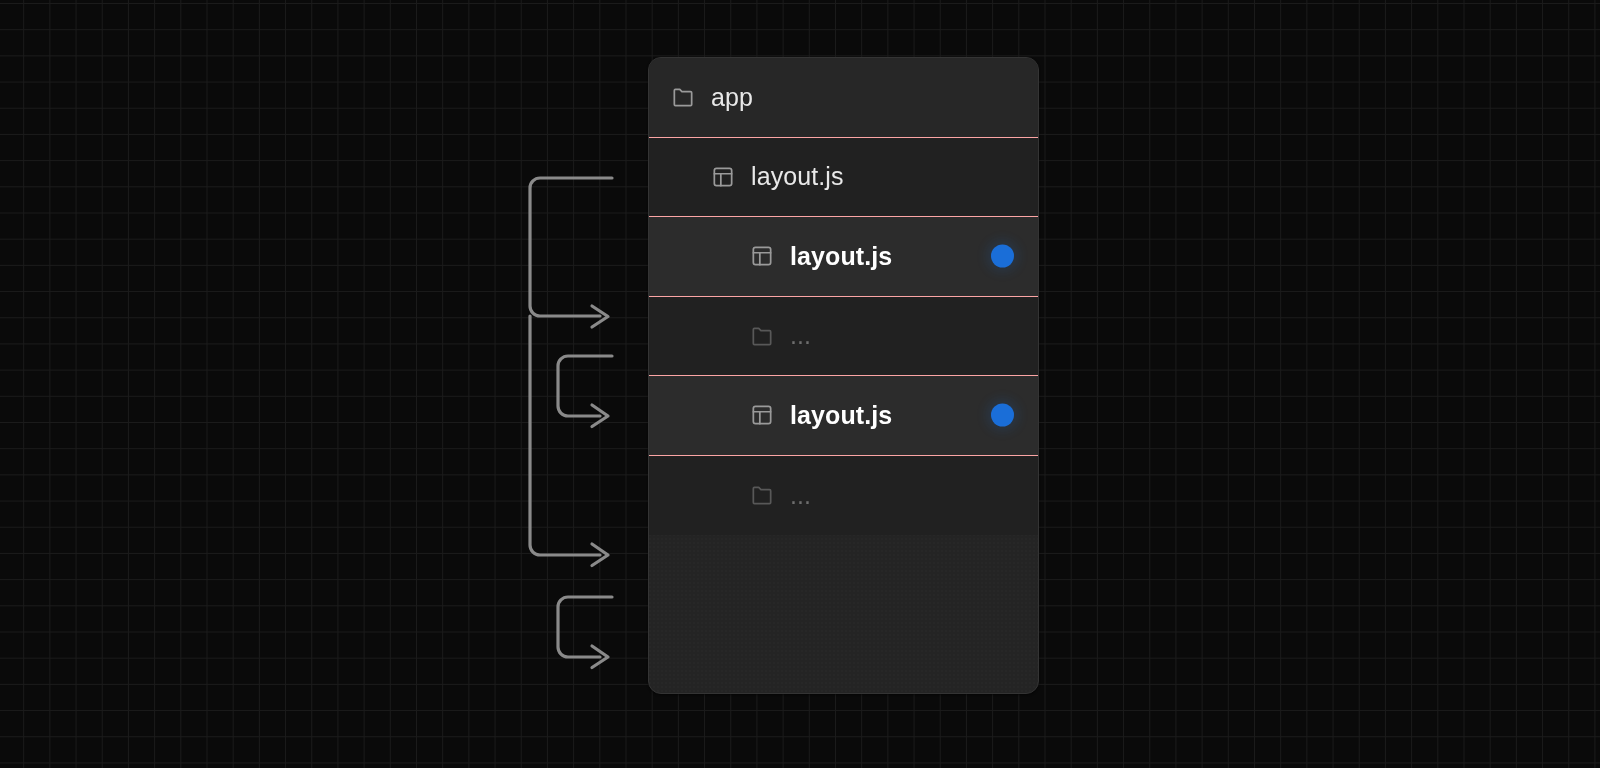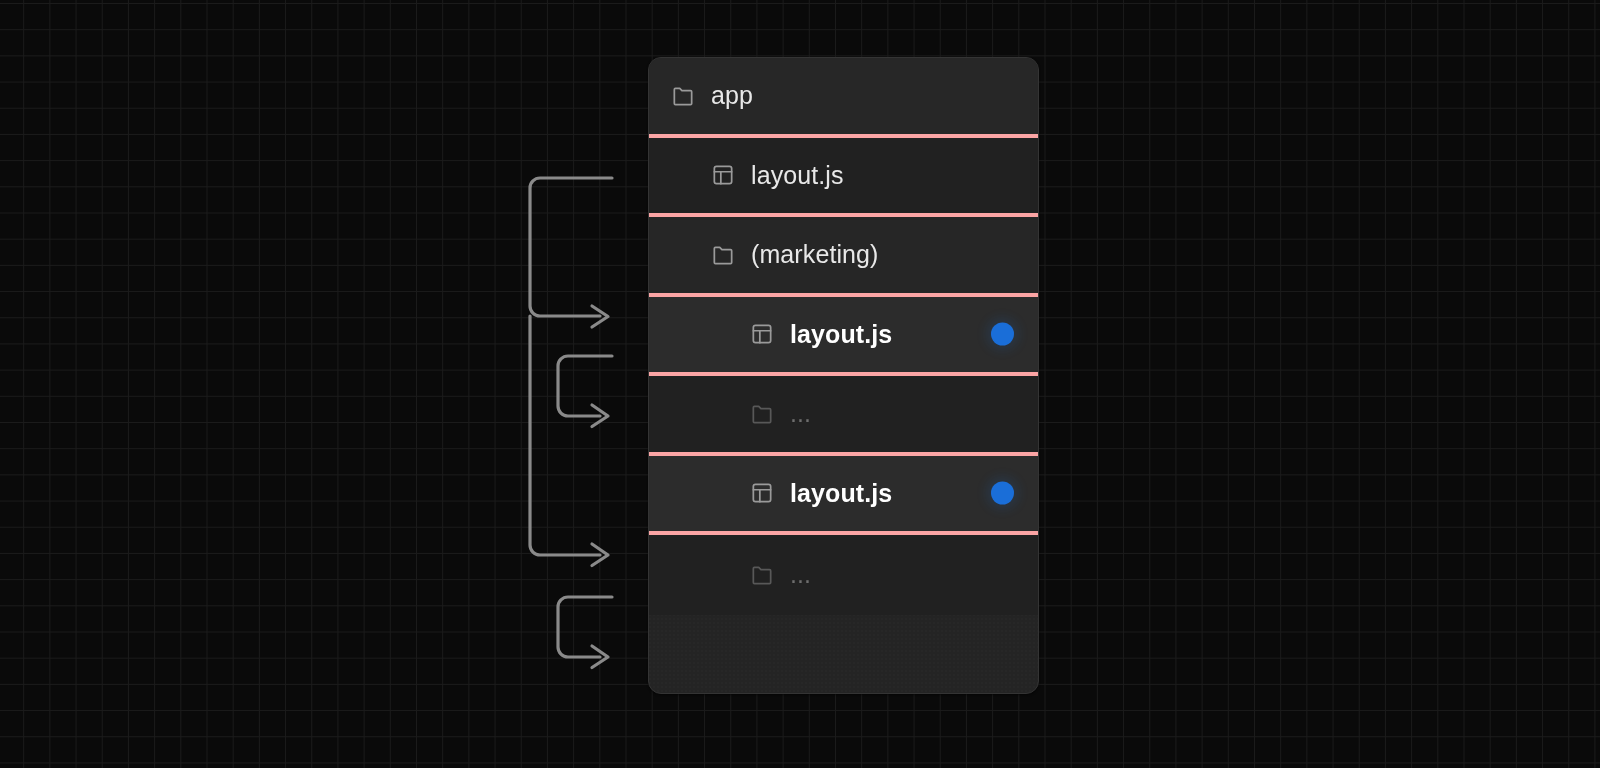--- a/index.html
+++ b/index.html
@@ -49,21 +49,21 @@
     background-image:
       radial-gradient(circle at 1px 1px, rgba(255,255,255,.035) 0.6px, transparent 0.8px);
     background-size:4px 4px;
   }
 
   .tree-row {
     position:relative;
     display:flex;
     align-items:center;
     height:79.5px;
-    border-bottom:4px solid #fca5a5;
+    border-bottom:1px solid #fca5a5;
     color:#e8e8e8;
     font-size:25px;
     letter-spacing:.1px;
     z-index:1;
   }
   .tree-row:last-child { border-bottom:none; }
 
   .tree-row.shade-a { background:#272727; }
   .tree-row.shade-b { background:#212121; }
   .tree-row.shade-c { background:#262626; }
@@ -137,28 +137,20 @@
       <span class="row-icon">
         <svg width="26" height="26" viewBox="0 0 24 24" fill="none" stroke="currentColor" stroke-width="1.6" stroke-linecap="round" stroke-linejoin="round">
           <rect x="4" y="4" width="16" height="16" rx="2"></rect>
           <line x1="4" y1="9" x2="20" y2="9"></line>
           <line x1="10" y1="9" x2="10" y2="20"></line>
         </svg>
       </span>
       <span class="row-label">layout.js</span>
     </div>
 
-    <div class="tree-row shade-c ind-1">
-      <span class="row-icon">
-        <svg width="26" height="26" viewBox="0 0 24 24" fill="none" stroke="currentColor" stroke-width="1.6" stroke-linecap="round" stroke-linejoin="round">
-          <path d="M4 19V6a1 1 0 0 1 1-1h4l2 2h8a1 1 0 0 1 1 1v11a1 1 0 0 1-1 1H5a1 1 0 0 1-1-1z"></path>
-        </svg>
-      </span>
-      <span class="row-label">(marketing)</span>
-    </div>
 
     <div class="tree-row active ind-2">
       <span class="row-icon">
         <svg width="26" height="26" viewBox="0 0 24 24" fill="none" stroke="currentColor" stroke-width="1.6" stroke-linecap="round" stroke-linejoin="round">
           <rect x="4" y="4" width="16" height="16" rx="2"></rect>
           <line x1="4" y1="9" x2="20" y2="9"></line>
           <line x1="10" y1="9" x2="10" y2="20"></line>
         </svg>
       </span>
       <span class="row-label">layout.js</span>

